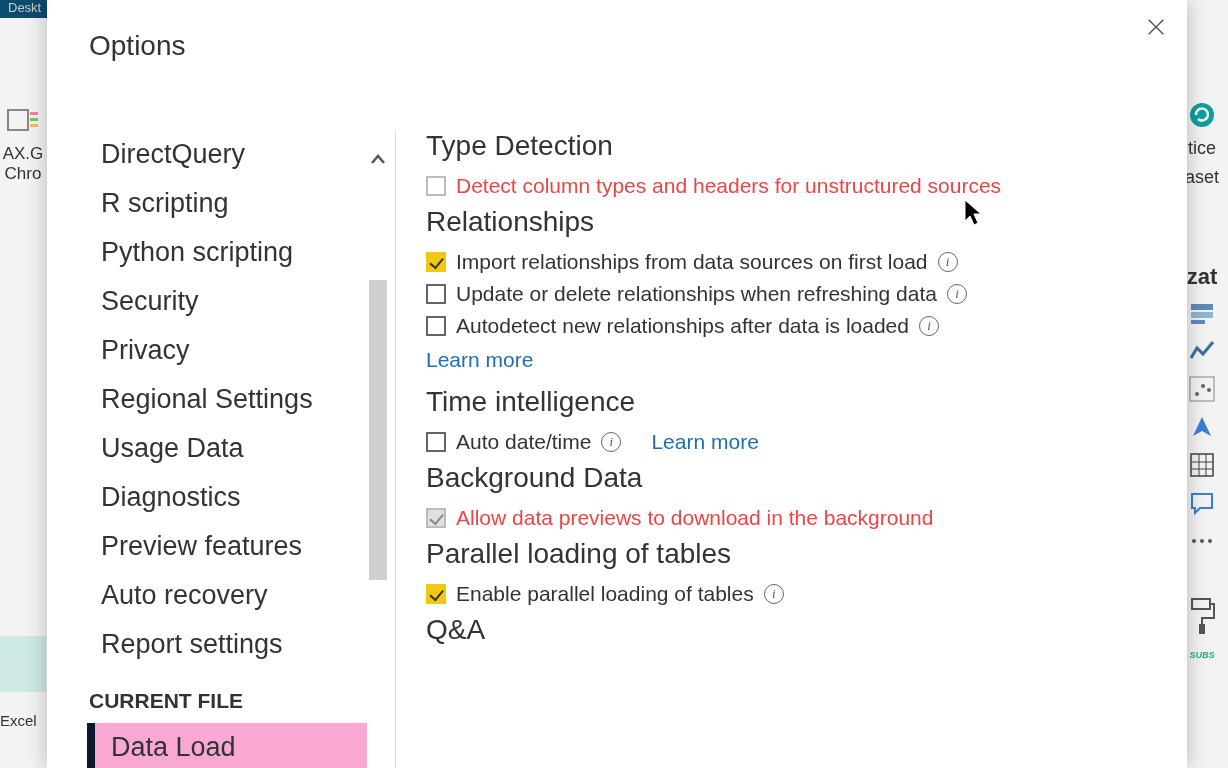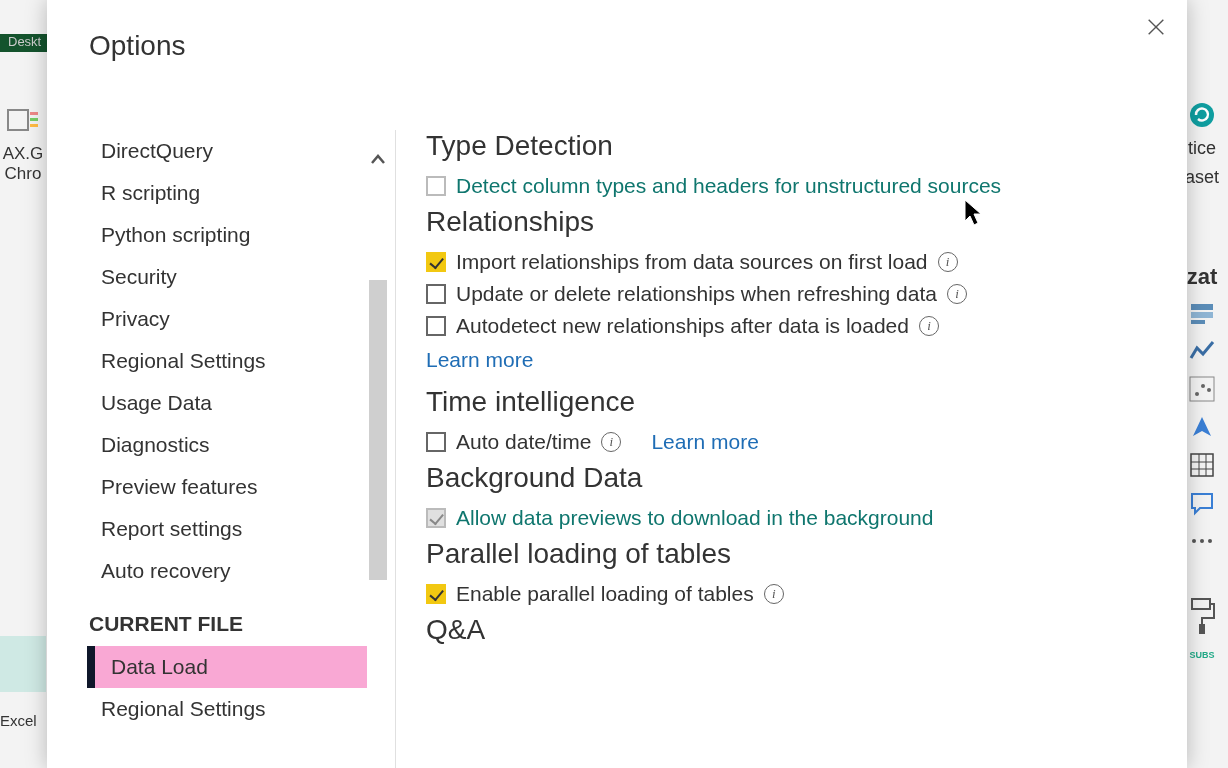--- a/index.html
+++ b/index.html
@@ -1,56 +1,56 @@
 <!DOCTYPE html>
 <html><head>
 <meta charset="utf-8">
 <style>
   * { box-sizing: border-box; margin: 0; padding: 0; }
   html, body { width: 1228px; height: 768px; overflow: hidden; font-family: "Segoe UI", Arial, sans-serif; background: #f3f3f3; }
   
   
-  .bg-titlebar { position: absolute; top: 0; left: 0; height: 18px; width: 50px; background: #14532d; color: #ccc; font-size: 13px; padding-left: 8px; margin-top: 34px; }
+  .bg-titlebar { position: absolute; top: 0; left: 0; height: 18px; width: 50px; background: #0c4a6e; color: #ccc; font-size: 13px; padding-left: 8px; }
   .bg-left { position: absolute; top: 100px; left: 0; width: 46px; height: 650px; text-align: center; }
   .bg-left-icon { margin: 6px 4px; }
   .bg-left-text { font-size: 17px; color: #333; }
   .bg-excel-chip { position: absolute; left: 0; top: 636px; width: 46px; height: 56px; background: #cfe9e4; }
   .bg-excel-text { position: absolute; left: 0; top: 712px; font-size: 15px; color: #333; }
   .bg-right { position: absolute; top: 100px; right: 0; width: 52px; height: 650px; display: flex; flex-direction: column; align-items: center; gap: 8px; }
   .bg-right-text { font-size: 18px; color: #333; }
-  .bg-right-icon { width: 30px; height: 30px; display:flex; align-items:center; justify-content:center; }
+  .bg-right-icon { width: 30px; height: 30px; display:flex; align-items:center; justify-content:center;font-style:italic; }
 
   
   .dialog { position: absolute; top: 0; left: 47px; width: 1140px; height: 768px; background: #fff; box-shadow: 0 0 20px rgba(0,0,0,0.25); }
   .dialog-close { position: absolute; top: 16px; right: 20px; cursor: pointer; color: #555; }
   .dialog-close svg { width: 22px; height: 22px; stroke: #555; stroke-width: 1.5; }
   .dialog-title { position: absolute; top: 30px; left: 42px; font-size: 28px; font-weight: 300; color: #333; }
   
   .body-area { position: absolute; top: 130px; left: 40px; right: 0; bottom: 0; display: flex; }
   
   
   .sidebar-wrap { position: relative; width: 308px; flex: 0 0 308px; }
   .sidebar { width: 280px; height: 100%; overflow: hidden; }
-  .nav-item { font-size: 21px; color: #333; padding: 9px 14px; cursor: pointer; }
+  .nav-item { font-size: 27px; color: #333; padding: 9px 14px; cursor: pointer; }
   .nav-item.selected { background: #f9a8d4; border-left: 8px solid #0f172a; padding-left: 16px; }
   .nav-section { font-size: 21px; font-weight: 600; color: #333; padding: 20px 2px 10px 2px; }
   
   
   .scrollbar-track { position: absolute; top: 0; right: 8px; width: 18px; height: 100%; background: #fff; }
   .scroll-arrow-up { position:absolute; top:20px; left:0; width:18px; height:18px; color:#666; display:flex; align-items:center; justify-content:center; cursor:pointer; }
   .scroll-thumb { position: absolute; top: 150px; left: 0; width: 18px; height: 300px; background: #cfcfcf; cursor:pointer; }
 
   .divider { width: 1px; background: #e0e0e0; margin-right: 30px; }
   
   
   .content { flex: 1; padding-right: 30px; overflow: hidden; }
   .section-heading { font-size: 28px; font-weight: 400; color: #333; margin-top: 6px; margin-bottom: 12px; }
   .section-heading.first { margin-top: 0; }
   .opt-row { display: flex; align-items: center; gap: 10px; margin: 8px 0; font-size: 21px; color: #333; }
-  .opt-row.disabled { color: #0f766e; }
+  .opt-row.disabled { color: #ef4444; }
   .checkbox { width: 20px; height: 20px; border: 2px solid #666; flex: 0 0 20px; display:flex; align-items:center; justify-content:center; cursor:pointer; }
   .checkbox.disabled { border-color: #bbb; cursor: default; }
   .checkbox.checked { background: #f2c811; border-color: #f2c811; }
   .checkbox.checked.disabled { background: #e0e0e0; border-color: #bbb; }
   .checkbox.checked::after { content:""; width:6px; height:11px; border:solid #333; border-width:0 2.5px 2.5px 0; transform: rotate(40deg) translateY(-1px); }
   .checkbox.checked.disabled::after { border-color:#888; }
   .info-icon { width:20px; height:20px; border:1.5px solid #666; border-radius:50%; flex:0 0 20px; display:flex; align-items:center; justify-content:center; font-size:13px; color:#555; cursor: help; font-style: italic; font-family: Georgia, serif; }
   .link { color: #1f6db5; cursor: pointer; font-size: 21px; }
   .link-row { margin: 10px 0 14px 0; }
   
@@ -159,22 +159,22 @@
       <div class="sidebar">
         <div class="nav-item">DirectQuery</div>
         <div class="nav-item">R scripting</div>
         <div class="nav-item">Python scripting</div>
         <div class="nav-item">Security</div>
         <div class="nav-item">Privacy</div>
         <div class="nav-item">Regional Settings</div>
         <div class="nav-item">Usage Data</div>
         <div class="nav-item">Diagnostics</div>
         <div class="nav-item">Preview features</div>
+        <div class="nav-item">Auto recovery</div>
         <div class="nav-item">Report settings</div>
-        <div class="nav-item">Auto recovery</div>
         <div class="nav-section">CURRENT FILE</div>
         <div class="nav-item selected">Data Load</div>
         <div class="nav-item">Regional Settings</div>
       </div>
       <div class="scrollbar-track">
         <div class="scroll-arrow-up">
             <svg width="16" height="12">
               <path d="M2 10 L8 3 L14 10" fill="none" stroke="#555" stroke-width="2.5"></path>
             </svg>
           </div>

